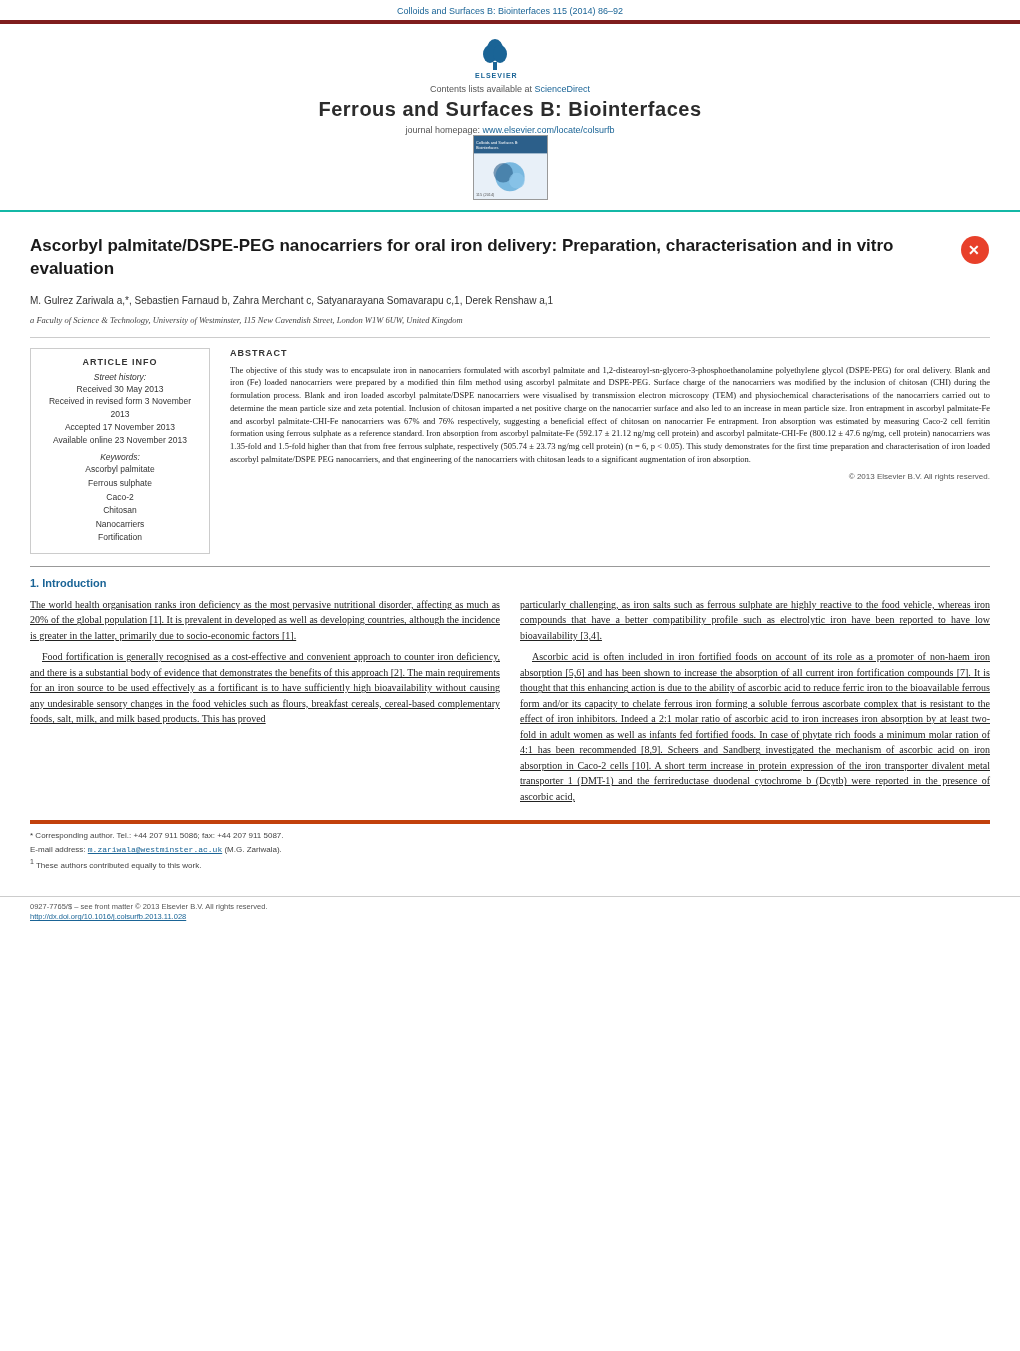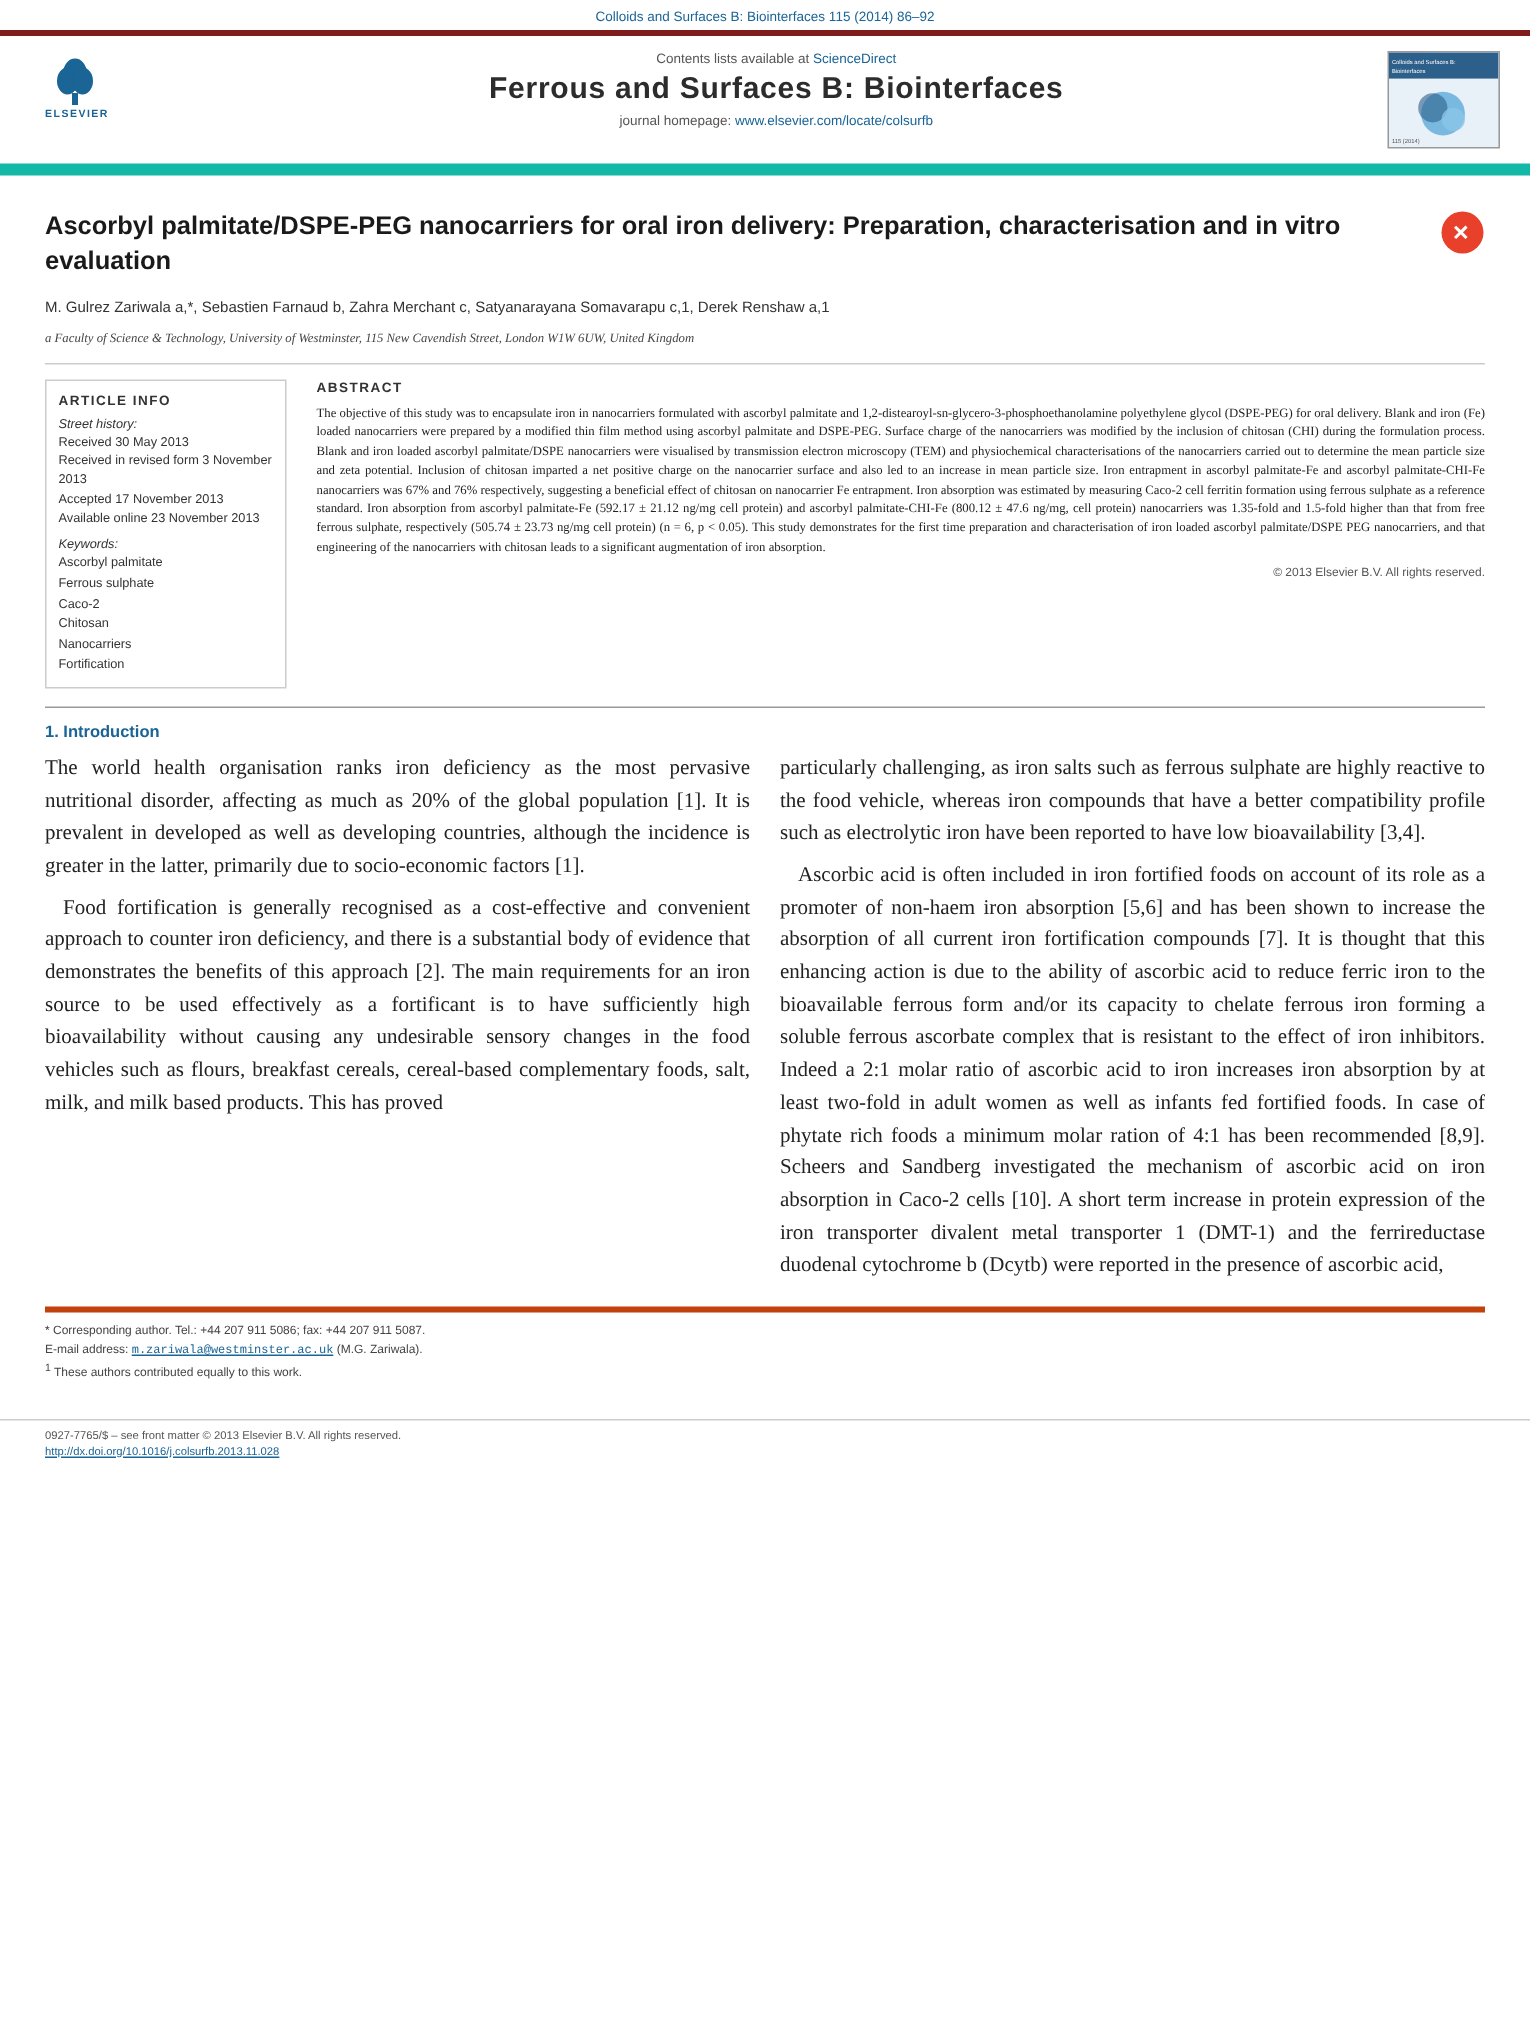--- a/index.html
+++ b/index.html
@@ -22,23 +22,24 @@
       text-align: center;
       padding: 6px 0 4px 0;
       border-bottom: 4px solid #7f1d1d;
       font-size: 9px;
       color: #1a6496;
       font-family: Arial, sans-serif;
     }
     
     .journal-header {
       display: flex;
-      align-items: flex-start;
+      align-items: center;
       padding: 10px 20px;
-      border-bottom: 8px solid #14b8a6;
+      border-bottom: 2px solid #14b8a6;
+      flex-direction: column;
     }
     .elsevier-logo {
       width: 90px;
       flex-shrink: 0;
     }
     .journal-center {
       flex: 1;
       text-align: center;
     }
     .contents-line {
@@ -146,26 +147,27 @@
       border-top: 1px solid #ccc;
       margin: 10px 0;
     }
     
     .two-column {
       display: flex;
       gap: 20px;
       margin-bottom: 12px;
     }
     .article-info-col {
-      width: 161px;
+      width: 180px;
       flex-shrink: 0;
       border: 1px solid #ccc;
       padding: 8px;
       font-size: 8.5px;
       font-family: Arial, sans-serif;
+      text-align: center;
     }
     .info-section-title {
       font-size: 9px;
       font-family: Arial, sans-serif;
       font-weight: bold;
       letter-spacing: 1px;
       color: #333;
       margin-bottom: 5px;
       text-transform: uppercase;
     }
@@ -223,25 +225,26 @@
       font-weight: bold;
       color: #1a6496;
       margin-bottom: 8px;
     }
     .two-col-text {
       display: flex;
       gap: 20px;
     }
     .text-col {
       flex: 1;
-      font-size: 14px;
+      font-size: 10px;
       font-family: 'Times New Roman', serif;
       color: #222;
       line-height: 1.55;
       text-align: justify;
+      text-decoration: underline;
     }
     .text-col p {
       margin-bottom: 6px;
       text-indent: 12px;
     }
     .text-col p:first-child {
       text-indent: 0;
     }
     
     .footnotes {

